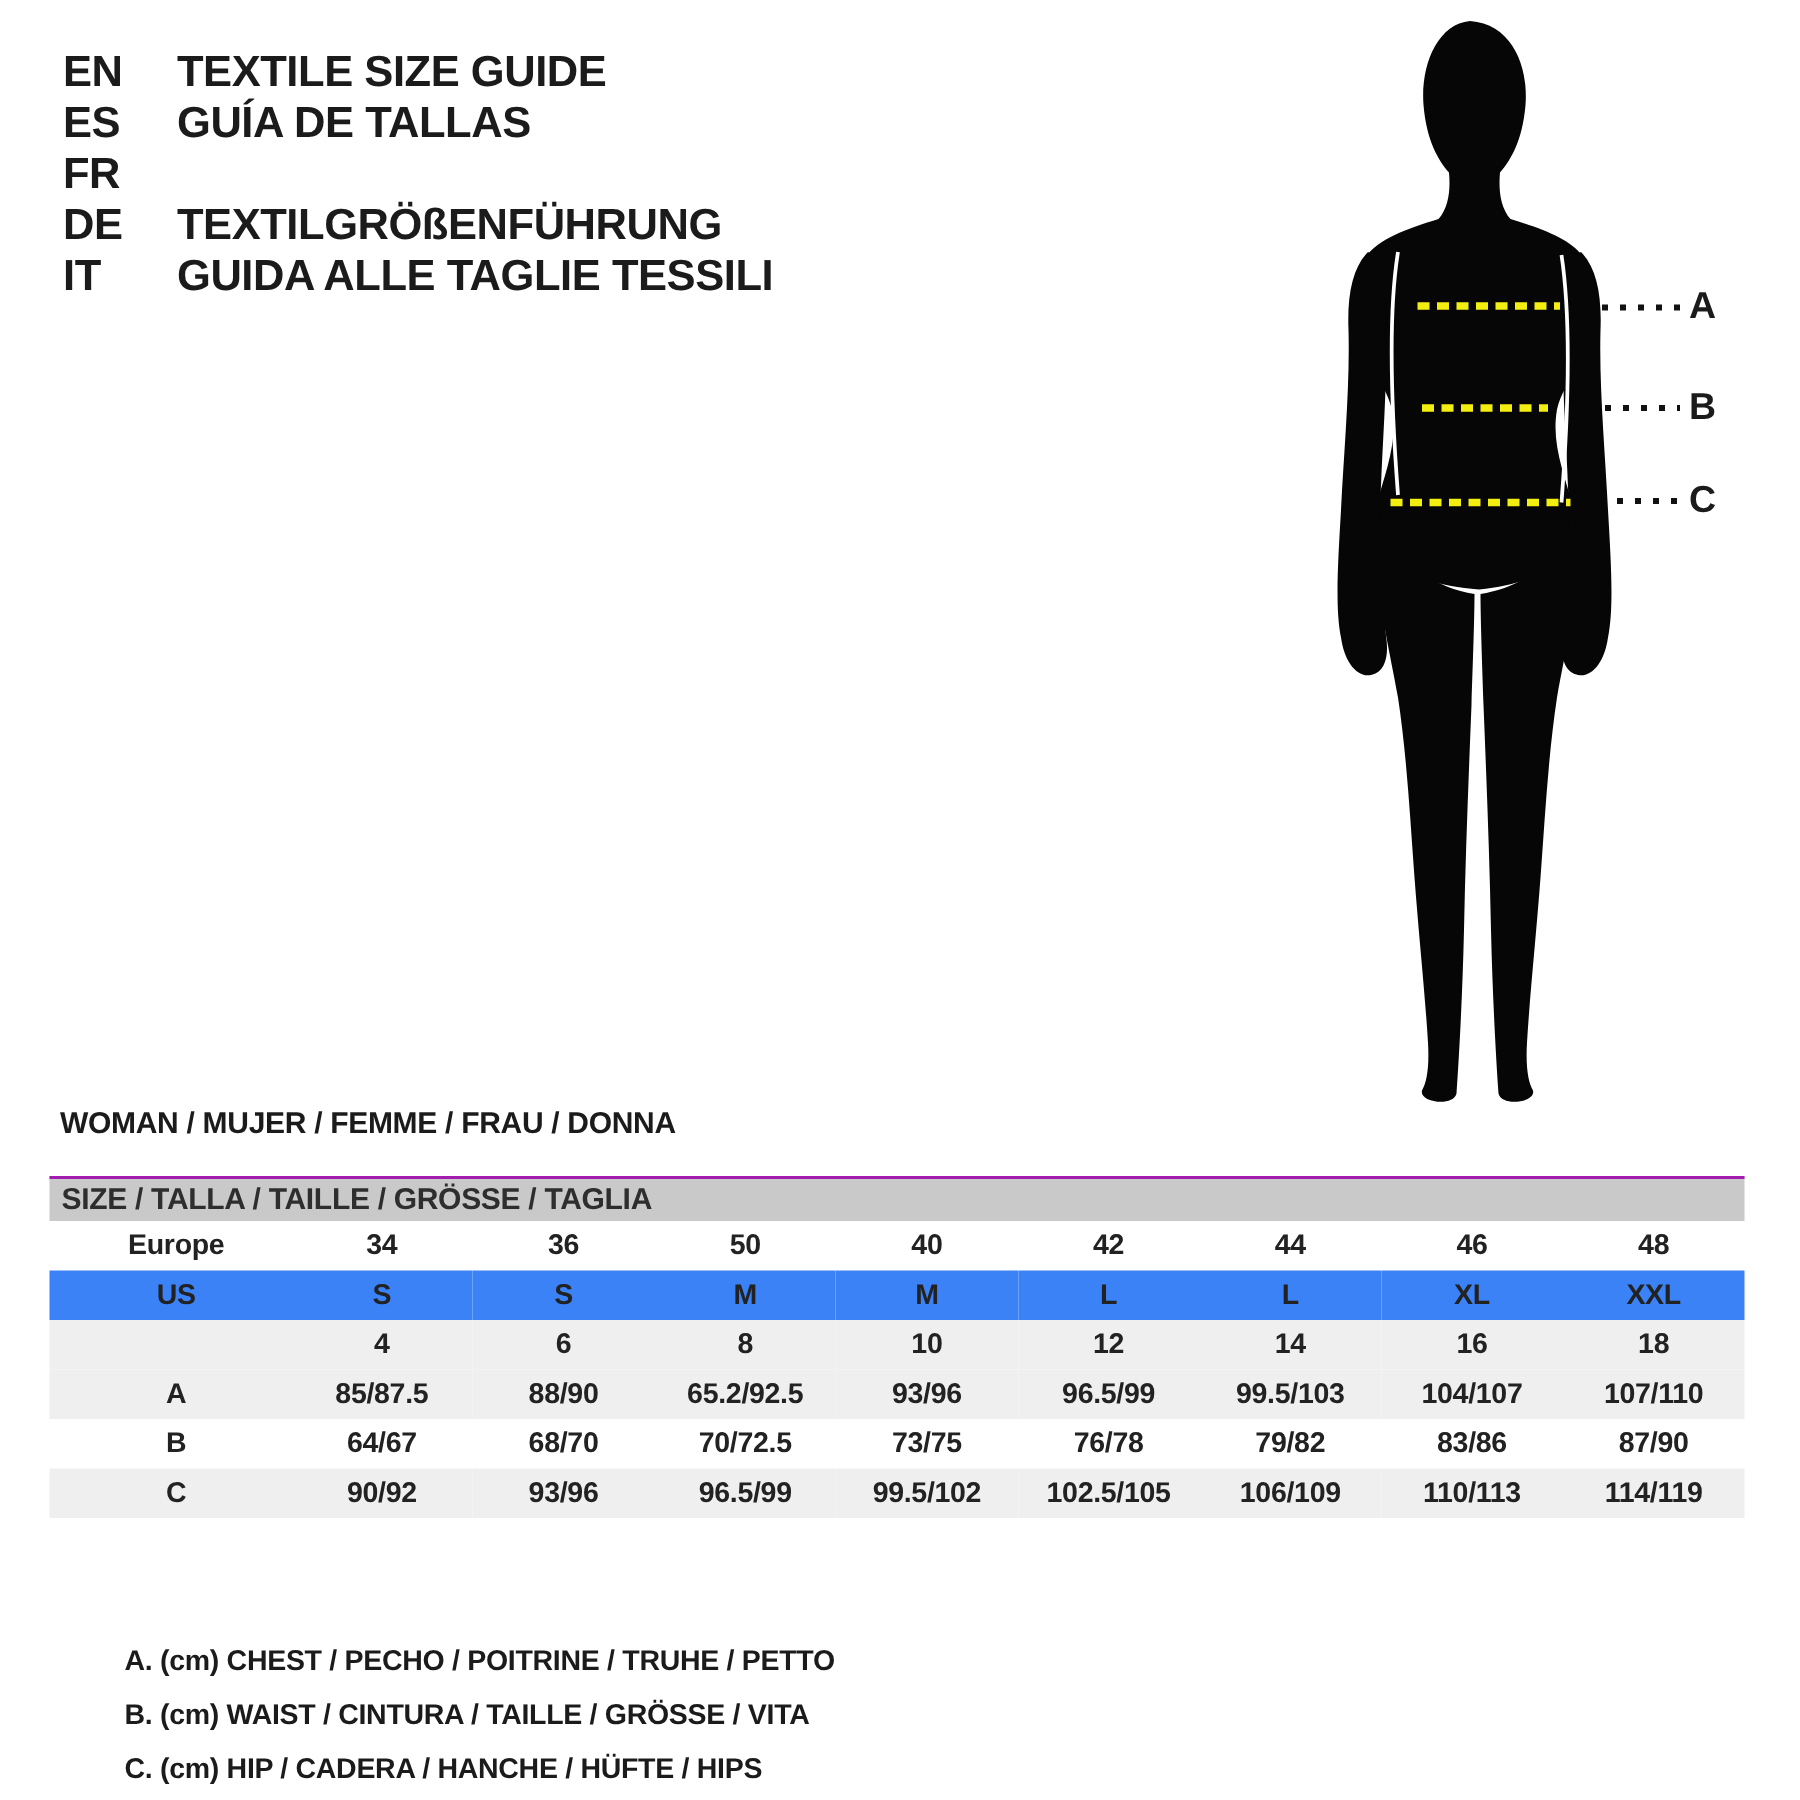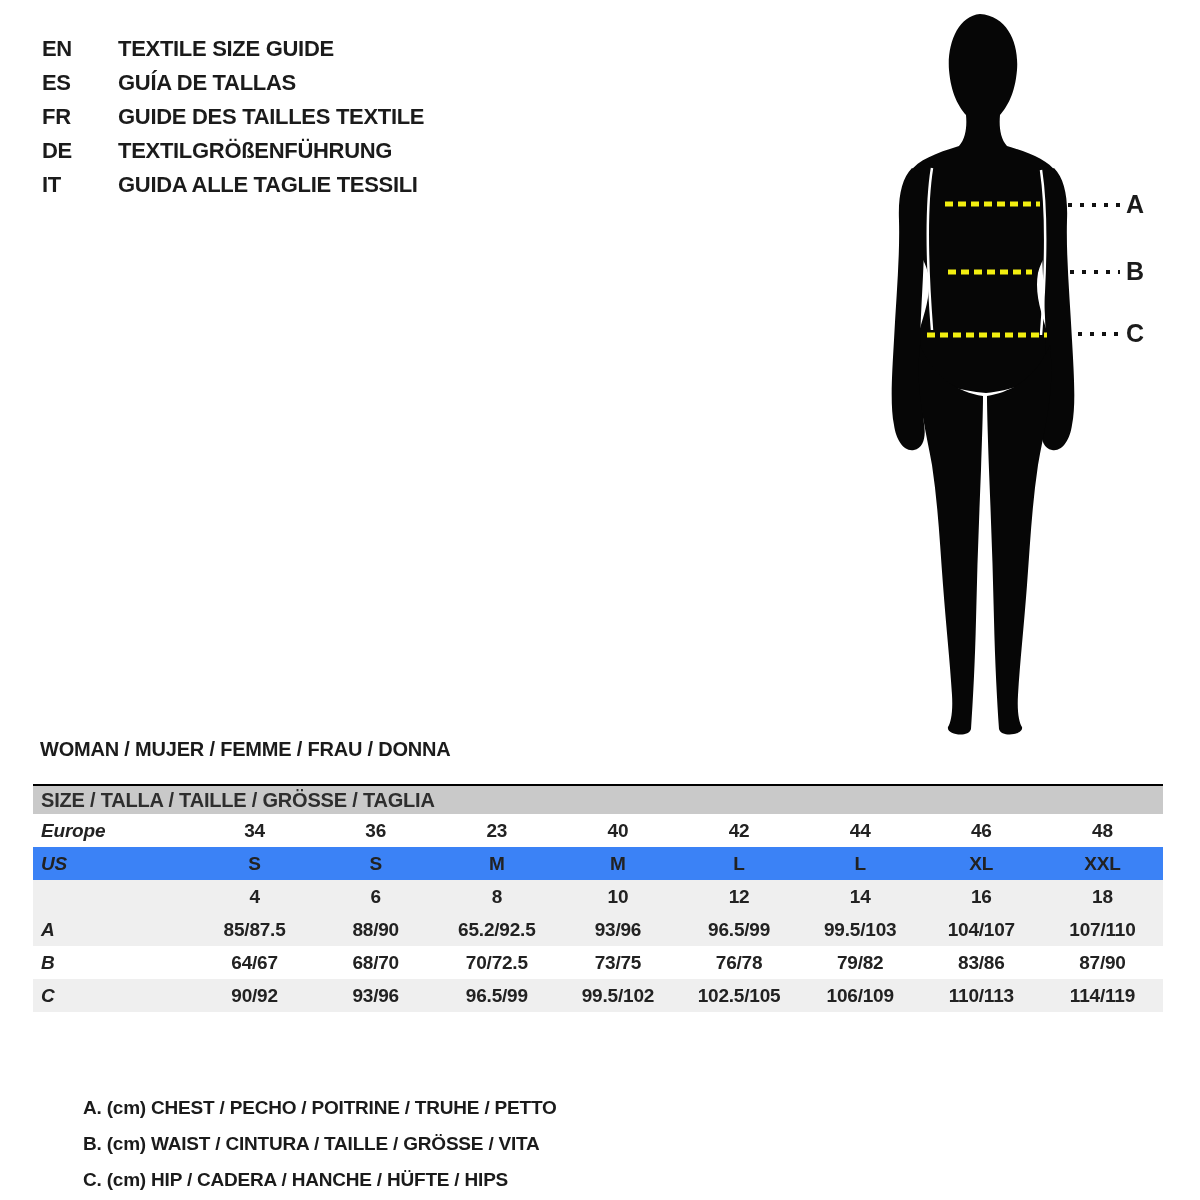--- a/index.html
+++ b/index.html
@@ -2,39 +2,39 @@
 <html><head>
 <meta charset="utf-8">
 <style>
   html,body { margin:0; padding:0; background:#ffffff; }
   .canvas {
     position:relative; width:1200px; height:1200px; background:#ffffff;
     font-family:"Liberation Sans", sans-serif; color:#1b1b1b; overflow:hidden;
   }
   
   .lang-block { position:absolute; left:42px; top:32px; }
-  .lang-row { display:flex; height:34px; align-items:center; font-weight:bold;
-              font-size:22px; letter-spacing:-0.3px; white-space:nowrap; }
+  .lang-row { display:flex; height:34px; align-items:flex-start; font-weight:bold;
+              font-size:29px; letter-spacing:-0.3px; white-space:nowrap; }
   .lang-code { width:76px; flex:0 0 76px; }
   
   .figure-svg { position:absolute; left:880px; top:0; width:320px; height:760px; }
   .measure-label { position:absolute; font-size:25px; font-weight:bold; width:34px; }
   
   .section-title { position:absolute; left:40px; top:738px; font-size:20px;
                    font-weight:bold; letter-spacing:-0.2px; }
   
   .size-table { position:absolute; left:33px; top:784px; width:1130px; }
   .table-header { height:28px; line-height:29px; padding-left:8px; font-size:20px;
                   font-weight:bold; color:#2e2e2e; background:#c9c9c9;
-                  border-top:2px solid #000000; letter-spacing:-0.2px; }
+                  border-top:2px solid #a21caf; letter-spacing:-0.2px; }
   .size-table table { width:100%; border-collapse:collapse; table-layout:fixed;
                       font-size:19px; font-weight:bold; color:#222222;
                       letter-spacing:-0.2px; }
   .size-table td { height:33px; padding:0; text-align:center; vertical-align:middle; }
-  .size-table td.row-label { text-align:left; padding-left:8px;font-style:italic; }
+  .size-table td.row-label { text-align:center; padding-left:8px; }
   .size-table col.label-col { width:161px; }
   
   .legend { position:absolute; left:40px; top:1090px; font-size:19px;
             font-weight:bold; letter-spacing:-0.2px; }
   .legend-line { height:36px; line-height:36px; white-space:nowrap;margin-left:43px; }
 </style>
 </head>
 <body>
 
 <div class="canvas">
@@ -43,21 +43,20 @@
       <div class="lang-row">
         <span class="lang-code">EN</span>
         <span>TEXTILE SIZE GUIDE</span>
       </div>
       <div class="lang-row">
         <span class="lang-code">ES</span>
         <span>GUÍA DE TALLAS</span>
       </div>
       <div class="lang-row">
         <span class="lang-code">FR</span>
-        <span>GUIDE DES TAILLES TEXTILE</span>
       </div>
       <div class="lang-row">
         <span class="lang-code">DE</span>
         <span>TEXTILGRÖßENFÜHRUNG</span>
       </div>
       <div class="lang-row">
         <span class="lang-code">IT</span>
         <span>GUIDA ALLE TAGLIE TESSILI</span>
       </div>
     </div>
@@ -118,21 +117,21 @@
           <col>
           <col>
           <col>
           <col>
       </colgroup>
       <tbody>
           <tr>
             <td class="row-label">Europe</td>
             <td>34</td>
             <td>36</td>
-            <td>23</td>
+            <td>50</td>
             <td>40</td>
             <td>42</td>
             <td>44</td>
             <td>46</td>
             <td>48</td>
           </tr>
           <tr style="background: #3b82f6;">
             <td class="row-label">US</td>
             <td>S</td>
             <td>S</td>

